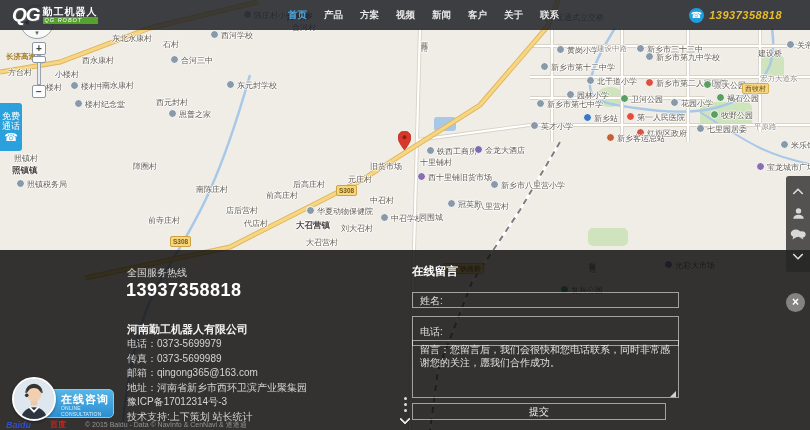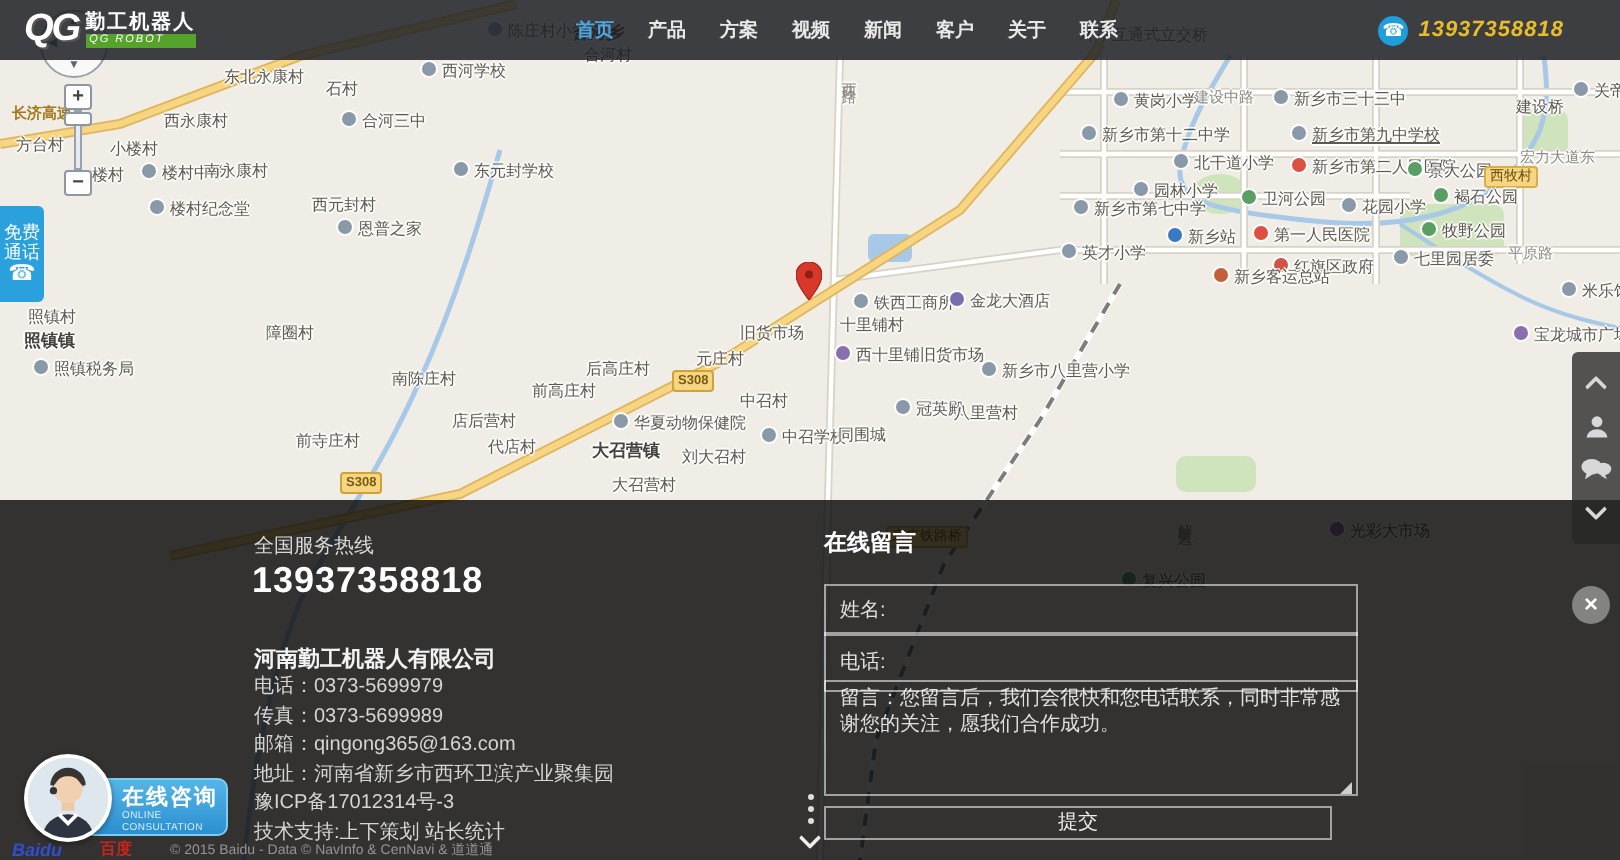--- a/index.html
+++ b/index.html
@@ -81,21 +81,21 @@
   .hotline-number{position:absolute;left:126px;top:280px;font-size:18px;font-weight:bold;
     color:#fff;letter-spacing:.5px;}
   .company{position:absolute;left:127px;top:322px;font-size:11px;font-weight:bold;color:#f2f2f2;}
   .contact-lines{position:absolute;left:127px;top:337px;font-size:10px;color:#d5d5d5;line-height:14.5px;}
 
   .form-title{position:absolute;left:412px;top:264px;font-size:11.5px;font-weight:bold;color:#fff;}
   .fld{position:absolute;left:412px;width:267px;background:transparent;
     border:1px solid rgba(255,255,255,.55);color:#eee;font-size:10px;padding:2px 7px;
     font-family:"Liberation Sans","DejaVu Sans",sans-serif;}
   .fld::placeholder{color:rgba(255,255,255,.85);opacity:1;}
-  .fld-name{top:292px;height:26px;}
+  .fld-name{top:292px;height:16px;}
   .fld-phone{top:316px;height:30px;}
   .fld-msg{top:340px;height:58px;resize:none;line-height:13px;}
   .resize-corner{position:absolute;left:670px;top:391px;width:0;height:0;z-index:7;
     border-left:6px solid transparent;border-bottom:6px solid #cfcfcf;}
   .submit-btn{position:absolute;left:412px;top:403px;width:254px;height:17px;
     background:transparent;border:1px solid rgba(255,255,255,.55);color:#eee;
     font-size:10px;cursor:pointer;line-height:13px;
     font-family:"Liberation Sans","DejaVu Sans",sans-serif;}
   .scroll-hint{position:absolute;left:398px;top:394px;z-index:7;width:14px;cursor:pointer;}
   .scroll-hint i{display:block;width:3px;height:3px;border-radius:50%;background:#ddd;
@@ -236,21 +236,21 @@
         <span class="map-label c-poi" data-icon="hotel" style="left: 474px; top: 145px;">金龙大酒店</span>
         <span class="map-label c-poi2" data-icon="school" style="left: 490px; top: 180px;">新乡市八里营小学</span>
         <span class="map-label c-poi" style="left: 447px; top: 199px;">冠英殿</span>
         <span class="map-label c-town" style="left: 477px; top: 202px;">八里营村</span>
         <span class="map-label c-town" style="left: 419px; top: 213px;">同围城</span>
         <span class="map-label c-poi" data-icon="school" style="left: 556px; top: 45px;">黄岗小学</span>
         <span class="map-label c-road" style="left: 597px; top: 44px;">建设中路</span>
         <span class="map-label c-poi" data-icon="school" style="left: 636px; top: 44px;">新乡市三十三中</span>
         <span class="map-label c-poi" style="left: 786px; top: 40px;">关帝庙</span>
         <span class="map-label c-poi2" data-icon="school" style="left: 540px; top: 62px;">新乡市第十二中学</span>
-        <span class="map-label c-poi2" data-icon="school" style="left: 645px; top: 62px; text-decoration: underline;">新乡市第九中学校</span>
+        <span class="map-label c-poi2" data-icon="school" style="left: 645px; top: 52px;">新乡市第九中学校</span>
         <span class="map-label c-town" style="left: 758px; top: 49px;">建设桥</span>
         <span class="map-label c-poi" data-icon="school" style="left: 586px; top: 76px;">北干道小学</span>
         <span class="map-label c-poi2" data-icon="hosp" style="left: 645px; top: 78px;">新乡市第二人民医院</span>
         <span class="map-label c-poi" data-icon="park" style="left: 703px; top: 80px;">景大公园</span>
         <span class="map-label c-road" style="left: 760px; top: 74px;">宏力大道东</span>
         <span class="map-label c-roady2" style="left: 742px; top: 83px;">西牧村</span>
         <span class="map-label c-poi" data-icon="school" style="left: 566px; top: 90px;">园林小学</span>
         <span class="map-label c-poi" data-icon="park" style="left: 620px; top: 94px;">卫河公园</span>
         <span class="map-label c-poi" data-icon="school" style="left: 670px; top: 98px;">花园小学</span>
         <span class="map-label c-poi" data-icon="park" style="left: 716px; top: 93px;">褐石公园</span>

